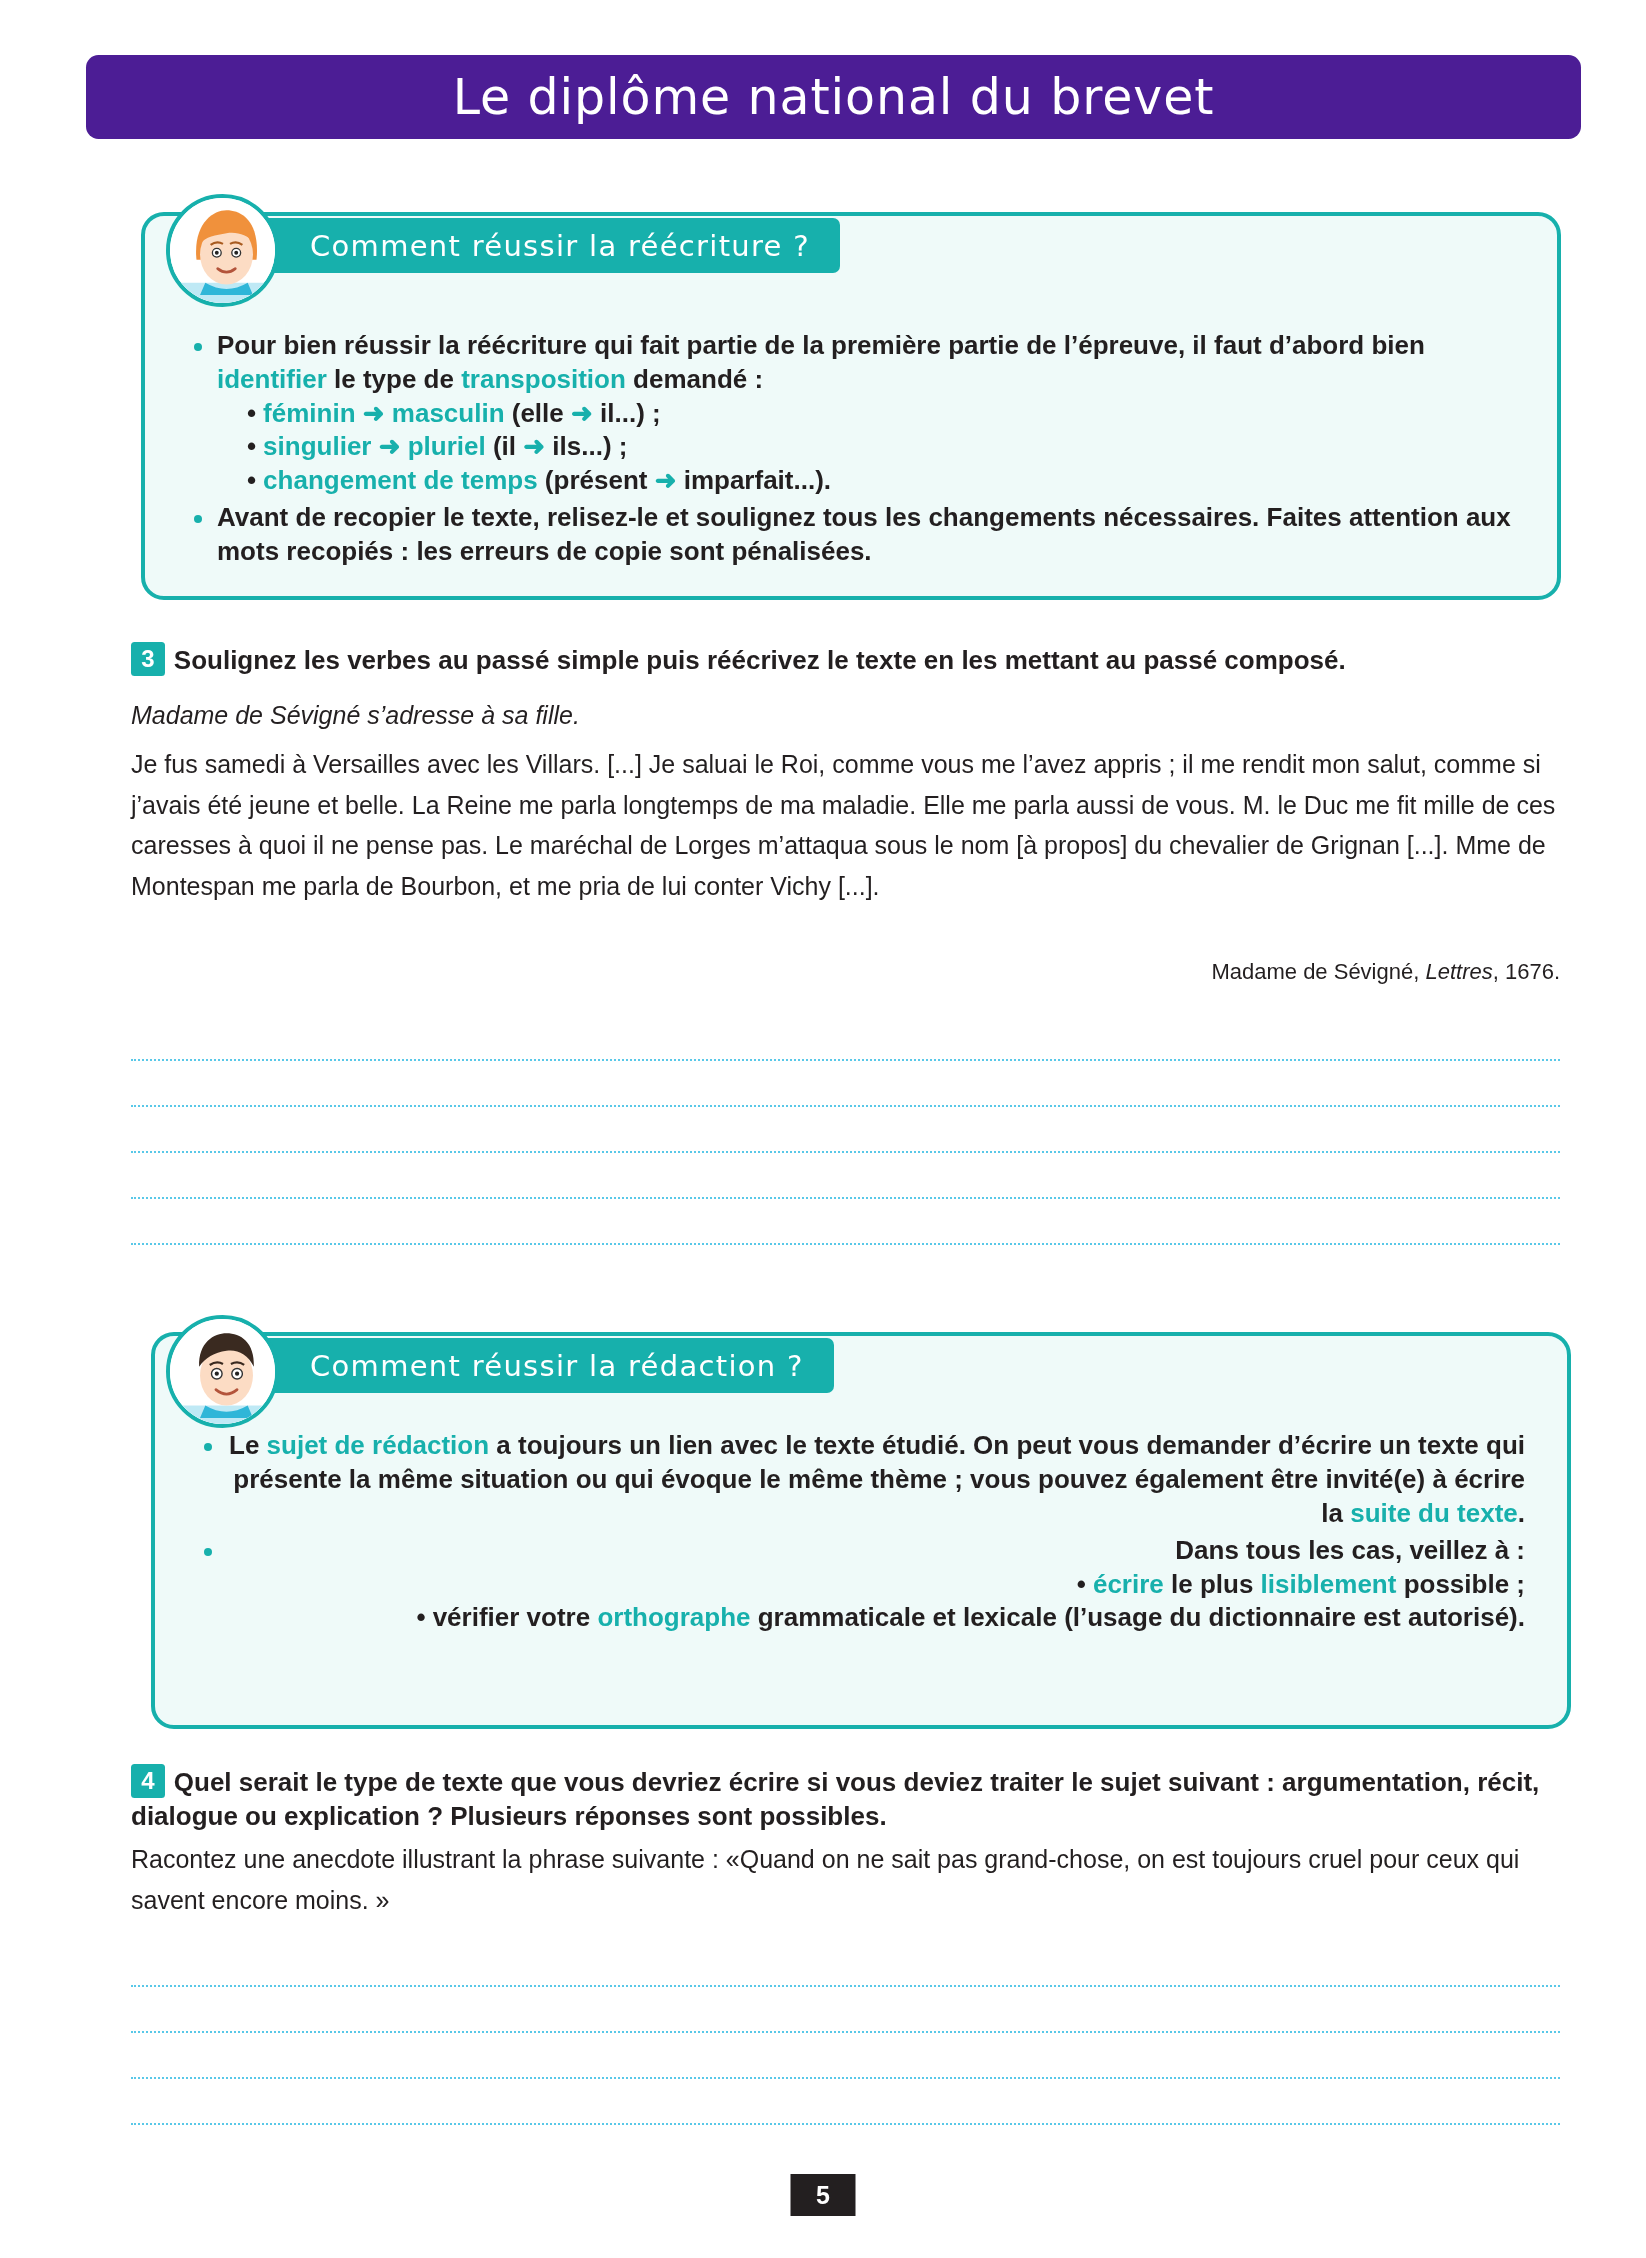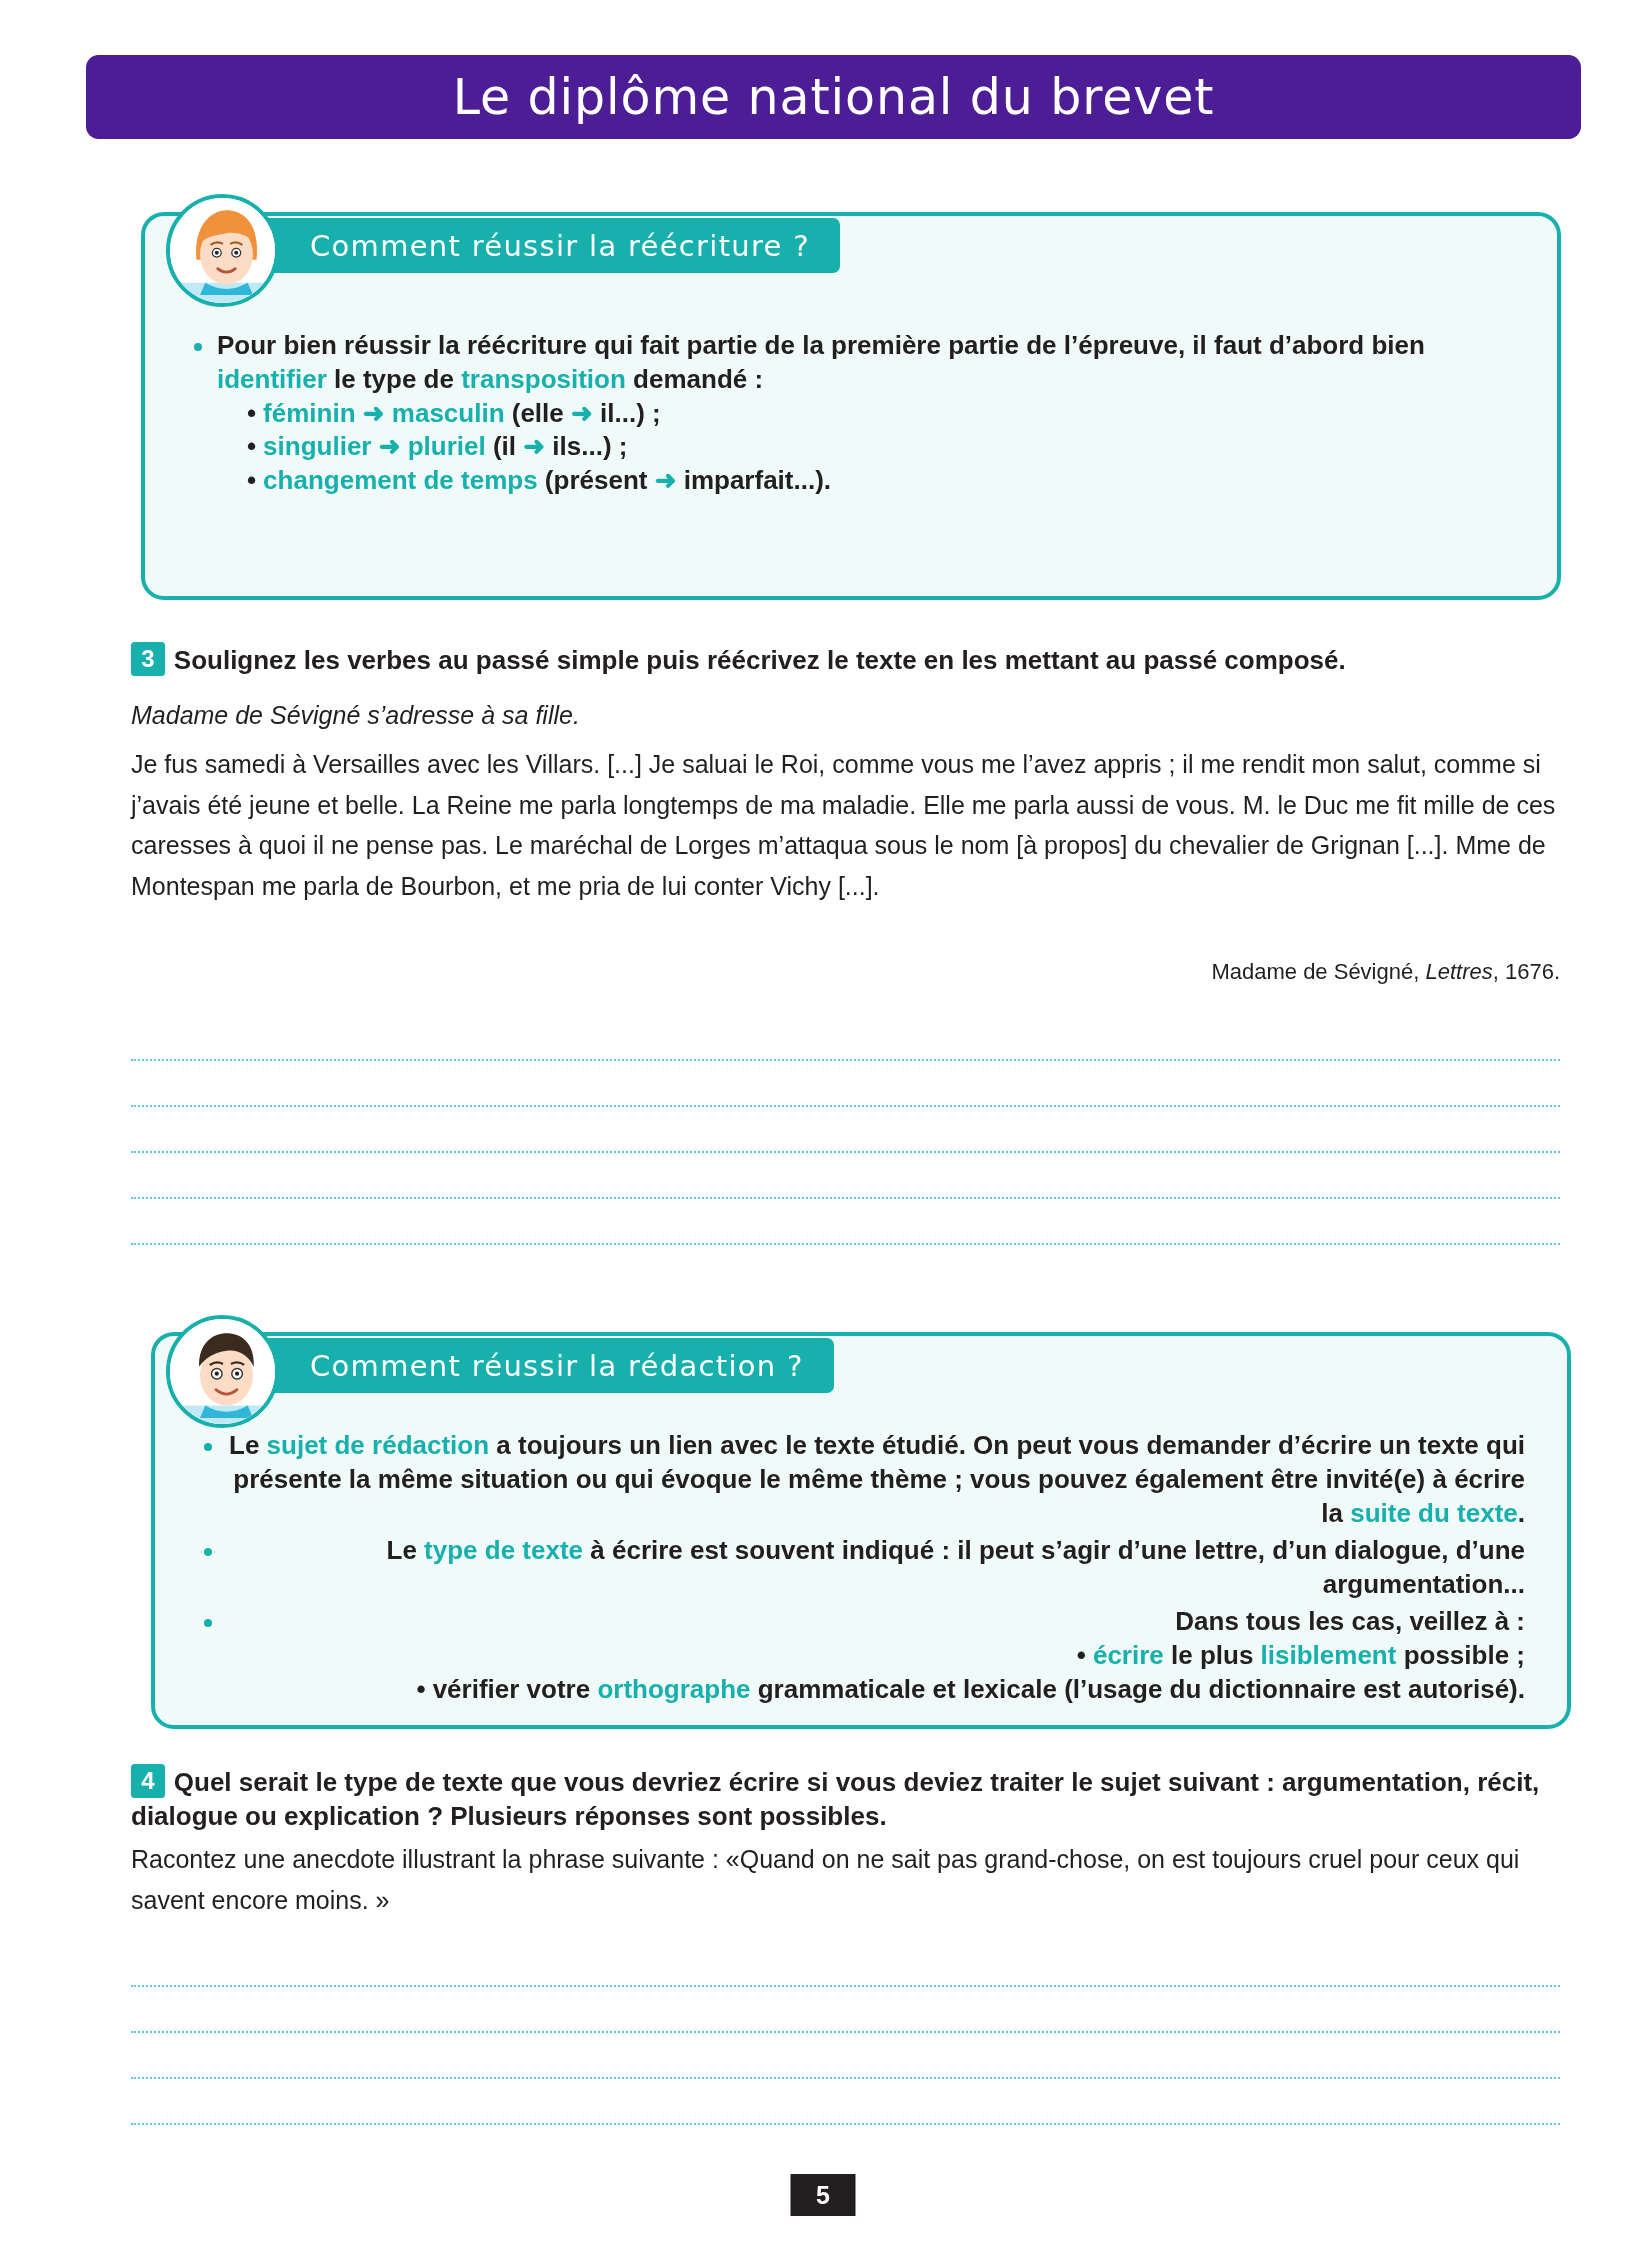--- a/index.html
+++ b/index.html
@@ -187,20 +187,21 @@
 <body>
 
 <div class="header-banner">
   <div class="header-title">Le diplôme national du brevet</div>
 </div>
 
 <div class="advice-box" id="advice-1">
   <div class="advice-body">
     <ul class="bullets" id="advice1-list">
         <li><span><span>Pour bien réussir la réécriture qui fait partie de la première partie de l’épreuve, il faut d’abord bien </span><span class="teal">identifier</span><span> le type de </span><span class="teal">transposition</span><span> demandé :</span></span><div class="sub-line"><span class="teal">féminin </span><span class="teal">➜</span><span class="teal"> masculin</span><span> (elle </span><span class="teal">➜</span><span> il...) ;</span></div><div class="sub-line"><span class="teal">singulier </span><span class="teal">➜</span><span class="teal"> pluriel</span><span> (il </span><span class="teal">➜</span><span> ils...) ;</span></div><div class="sub-line"><span class="teal">changement de temps</span><span> (présent </span><span class="teal">➜</span><span> imparfait...).</span></div></li>
+        <li><span><span>Avant de recopier le texte, relisez-le et soulignez tous les changements nécessaires. Faites attention aux mots recopiés : les erreurs de copie sont pénalisées.</span></span></li>
       </ul>
   </div>
 </div>
 <div class="advice-tab" id="tab-1">
   <span>Comment réussir la réécriture ?</span>
 </div>
 <div class="avatar" id="avatar-1">
   <svg viewBox="0 0 128 128" width="113" height="113" aria-hidden="true">
     <rect x="0" y="0" width="128" height="128" fill="#ffffff"></rect>
     <rect x="0" y="96" width="128" height="32" fill="#bfe9f5"></rect>
@@ -231,21 +232,20 @@
     <div class="dotline"></div>
     <div class="dotline"></div>
     <div class="dotline"></div>
     <div class="dotline"></div>
   </div>
 
 <div class="advice-box" id="advice-2">
   <div class="advice-body">
     <ul class="bullets" id="advice2-list">
         <li><span><span>Le </span><span class="teal">sujet de rédaction</span><span> a toujours un lien avec le texte étudié. On peut vous demander d’écrire un texte qui présente la même situation ou qui évoque le même thème ; vous pouvez également être invité(e) à écrire la </span><span class="teal">suite du texte</span><span>.</span></span></li>
-        <li><span><span>Le </span><span class="teal">type de texte</span><span> à écrire est souvent indiqué : il peut s’agir d’une lettre, d’un dialogue, d’une argumentation...</span></span></li>
         <li><span><span>Dans tous les cas, veillez à :</span></span><div class="sub-line"><span class="teal">écrire</span><span> le plus </span><span class="teal">lisiblement</span><span> possible ;</span></div><div class="sub-line"><span>vérifier votre </span><span class="teal">orthographe</span><span> grammaticale et lexicale (l’usage du dictionnaire est autorisé).</span></div></li>
       </ul>
   </div>
 </div>
 <div class="advice-tab" id="tab-2">
   <span>Comment réussir la rédaction ?</span>
 </div>
 <div class="avatar" id="avatar-2">
   <svg viewBox="0 0 128 128" width="113" height="113" aria-hidden="true">
     <rect x="0" y="0" width="128" height="128" fill="#ffffff"></rect>

